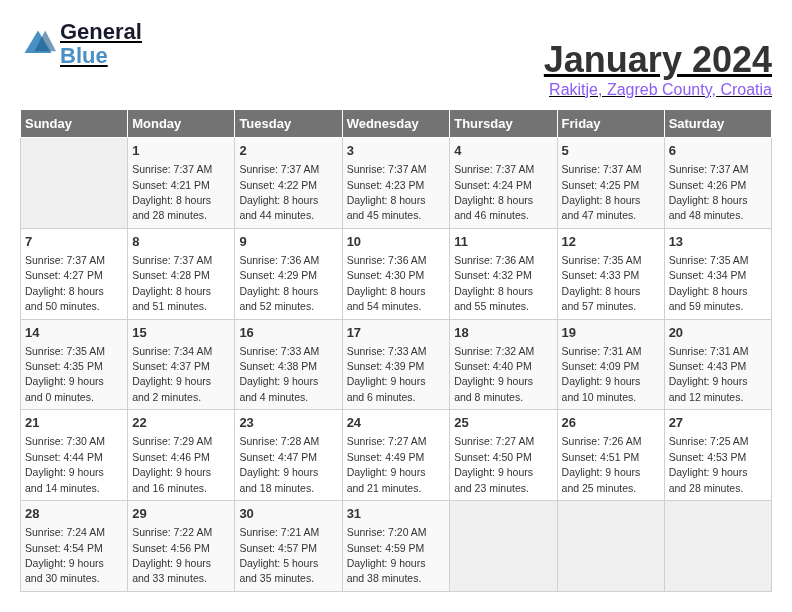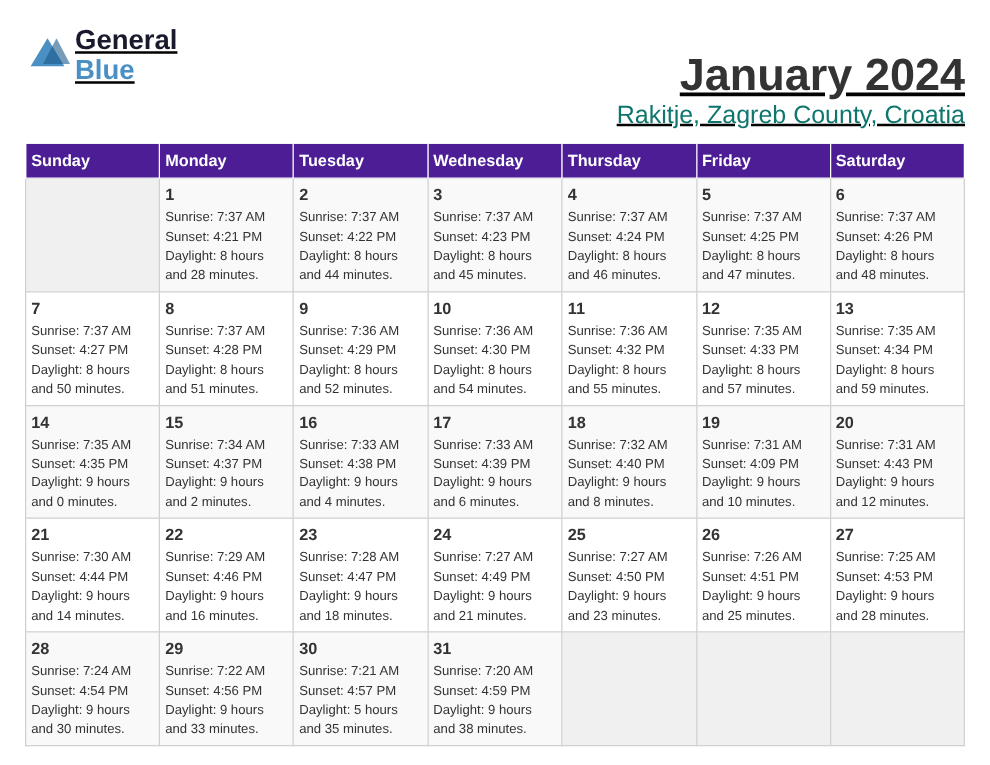--- a/index.html
+++ b/index.html
@@ -35,30 +35,30 @@
     .title-block {
       text-align: right;
       margin-top: 19px;
     }
     .month-title {
       font-size: 36px;
       font-weight: bold;
       color: #333;
     }
     .location {
-      font-size: 20px;
-      color: #0f766e;
+      font-size: 16px;
+      color: #8b5cf6;
     }
     table {
       width: 100%;
       border-collapse: collapse;
       font-size: 11px;
     }
     thead tr th {
-      background-color: #4c1d95;
+      background-color: #737373;
       color: #fff;
       padding: 6px 4px;
       text-align: left;
       font-size: 13px;
       font-weight: bold;
       border: 1px solid #fff;
     }
     tbody tr td {
       border: 1px solid #d0d0d0;
       vertical-align: top;

